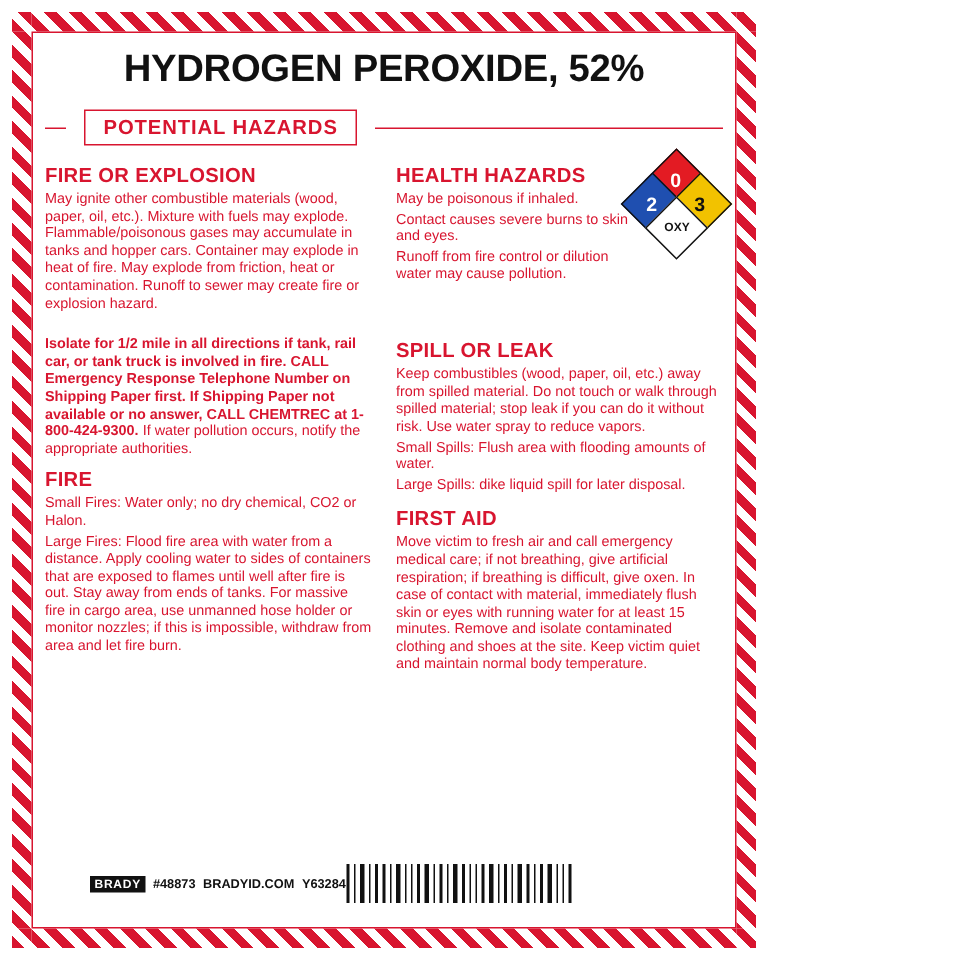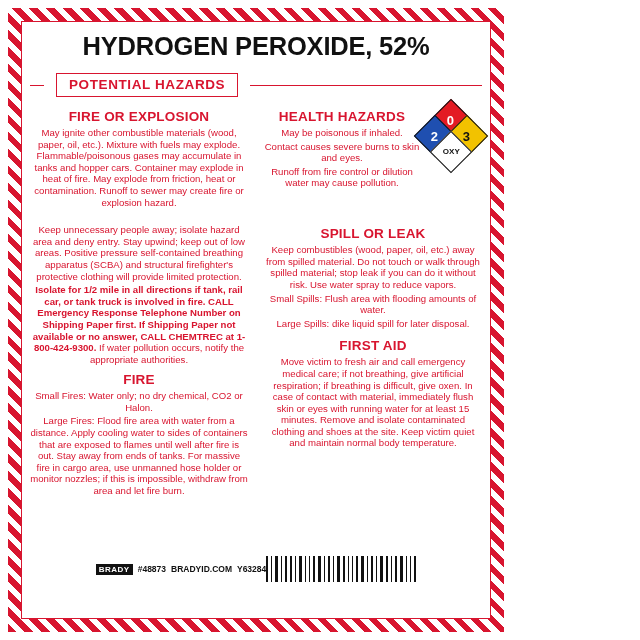--- a/index.html
+++ b/index.html
@@ -34,21 +34,21 @@
     display:flex;align-items:center;gap:12px;margin:0 0 10px 0;
   }
   .sect .rule{flex:0 0 auto;height:1px;background:#d8152f;}
   .sect .box{
     border:1px solid #d8152f;color:#d8152f;font-weight:bold;
     font-size:13.5px;letter-spacing:.6px;padding:3px 12px 4px 12px;white-space:nowrap;
   }
   .sect .rule.left{width:14px;}
   .sect .rule.right{flex:1 1 auto;}
   .cols{display:flex;gap:16px;}
-  .col{flex:1 1 50%;text-align:center;}
+  .col{flex:1 1 50%;}
   h3.hdr{
     color:#d8152f;font-size:13.5px;font-weight:bold;margin:2px 0 3px 0;letter-spacing:.2px;
   }
   p.body{
     color:#d8152f;font-size:9.6px;line-height:11.6px;margin:0 0 2px 0;
   }
   .bold{font-weight:bold;}
   .inline-b{font-weight:normal;}
   .hazard-row{display:flex;align-items:flex-start;}
   
@@ -65,22 +65,22 @@
   }
   .nfpa .top{left:16px;top:0px;background:#e31b23;}
   .nfpa .left{left:0px;top:16px;background:#1f4fb0;}
   .nfpa .right{left:32px;top:16px;background:#f2c200;}
   .nfpa .bottom{left:16px;top:32px;background:#ffffff;}
   .nfpa .top span,.nfpa .left span{color:#fff;}
   .nfpa .right span{color:#111;}
   .nfpa .bottom span{font-size:8px;color:#111;}
   .ea-wrap{margin-top:14px;}
   .footer{
-    position:absolute;left:30px;right:30px;bottom:32px;
-    display:flex;align-items:center;justify-content:center;
+    position:absolute;left:30px;right:30px;bottom:12px;
+    display:flex;align-items:center;justify-content:flex-start;
   }
   .foot-left{display:flex;align-items:center;gap:5px;font-size:8.5px;color:#111;font-weight:bold;}
   .brady-logo{
     display:inline-block;background:#111;color:#fff;font-weight:bold;font-size:8px;
     padding:1px 3px;letter-spacing:.5px;
   }
   .barcode{height:26px;display:flex;align-items:flex-end;gap:1px;}
   .barcode i{display:block;width:1px;height:26px;background:#111;}
   .barcode i.w2{width:2px;}
   .barcode i.w3{width:3px;}
@@ -131,21 +131,20 @@
               </div>
           </div>
         </div>
       </div>
     </div>
 
     <div class="ea-wrap">
 
       <div class="cols">
         <div class="col">
-          <p class="body">Keep unnecessary people away; isolate hazard area and deny entry. Stay upwind; keep out of low areas. Positive pressure self-contained breathing apparatus (SCBA) and structural firefighter's protective clothing will provide limited protection.</p>
           <p class="body bold"><span>Isolate for 1/2 mile in all directions if tank, rail car, or tank truck is involved in fire. CALL Emergency Response Telephone Number on Shipping Paper first. If Shipping Paper not available or no answer, CALL CHEMTREC at 1-800-424-9300.</span><span class="body" style="font-weight:normal;"> If water pollution occurs, notify the appropriate authorities.</span></p>
           <h3 class="hdr" style="margin-top:7px;">FIRE</h3>
           <p class="body"><span class="inline-b">Small Fires: Water only;</span><span> no dry chemical, CO2 or Halon.</span></p>
           <p class="body"><span class="inline-b">Large Fires:</span><span> Flood fire area with water from a distance. Apply cooling water to sides of containers that are exposed to flames until well after fire is out. Stay away from ends of tanks. For massive fire in cargo area, use unmanned hose holder or monitor nozzles; if this is impossible, withdraw from area and let fire burn.</span></p>
         </div>
 
         <div class="col">
           <h3 class="hdr">SPILL OR LEAK</h3>
           <p class="body">Keep combustibles (wood, paper, oil, etc.) away from spilled material. Do not touch or walk through spilled material; stop leak if you can do it without risk. Use water spray to reduce vapors.</p>
           <p class="body"><span class="inline-b">Small Spills:</span><span> Flush area with flooding amounts of water.</span></p>

